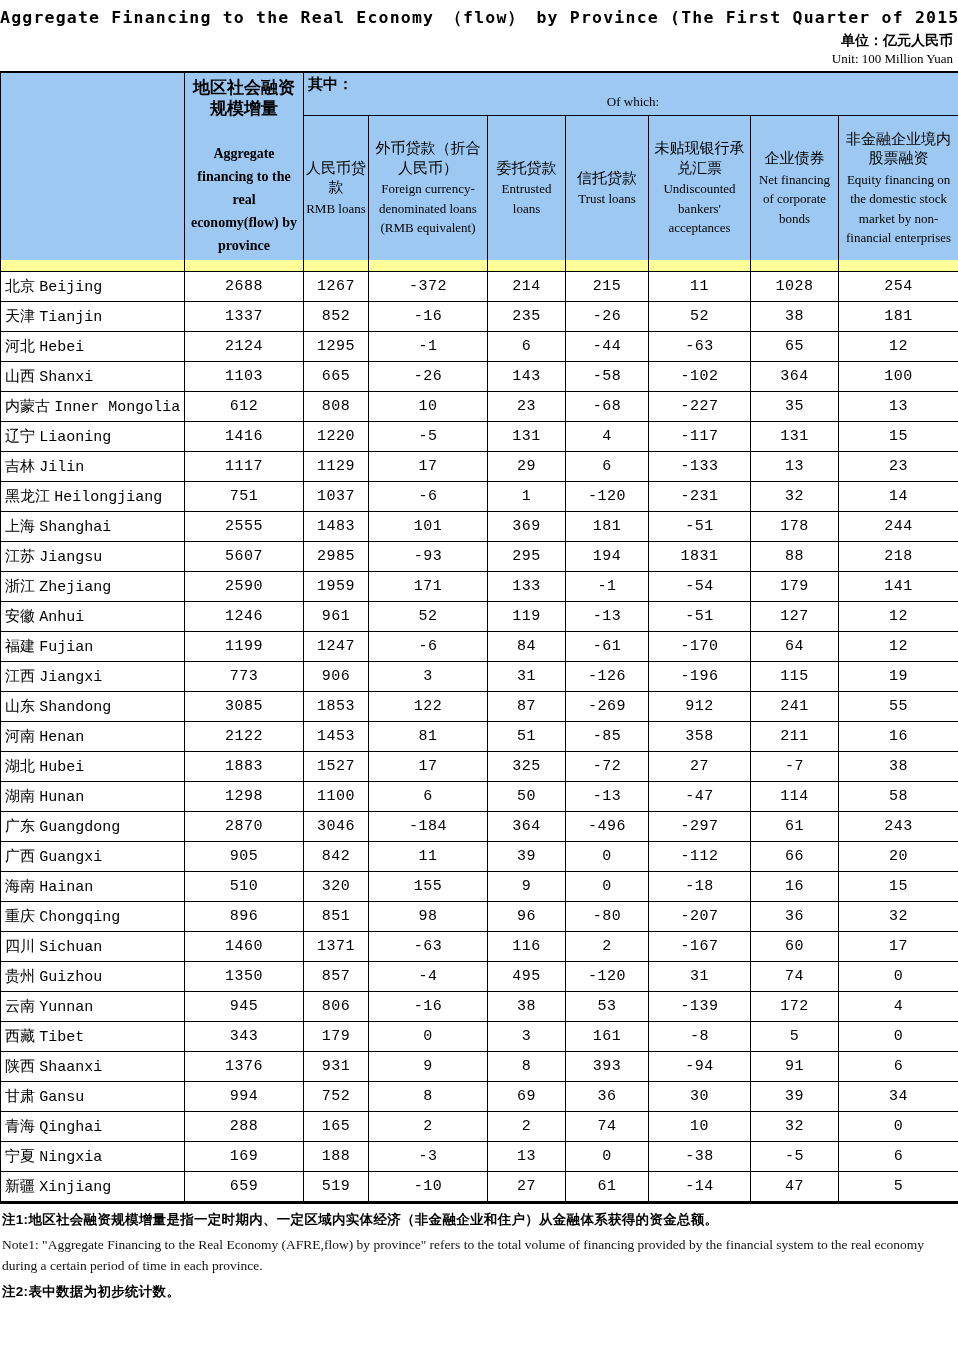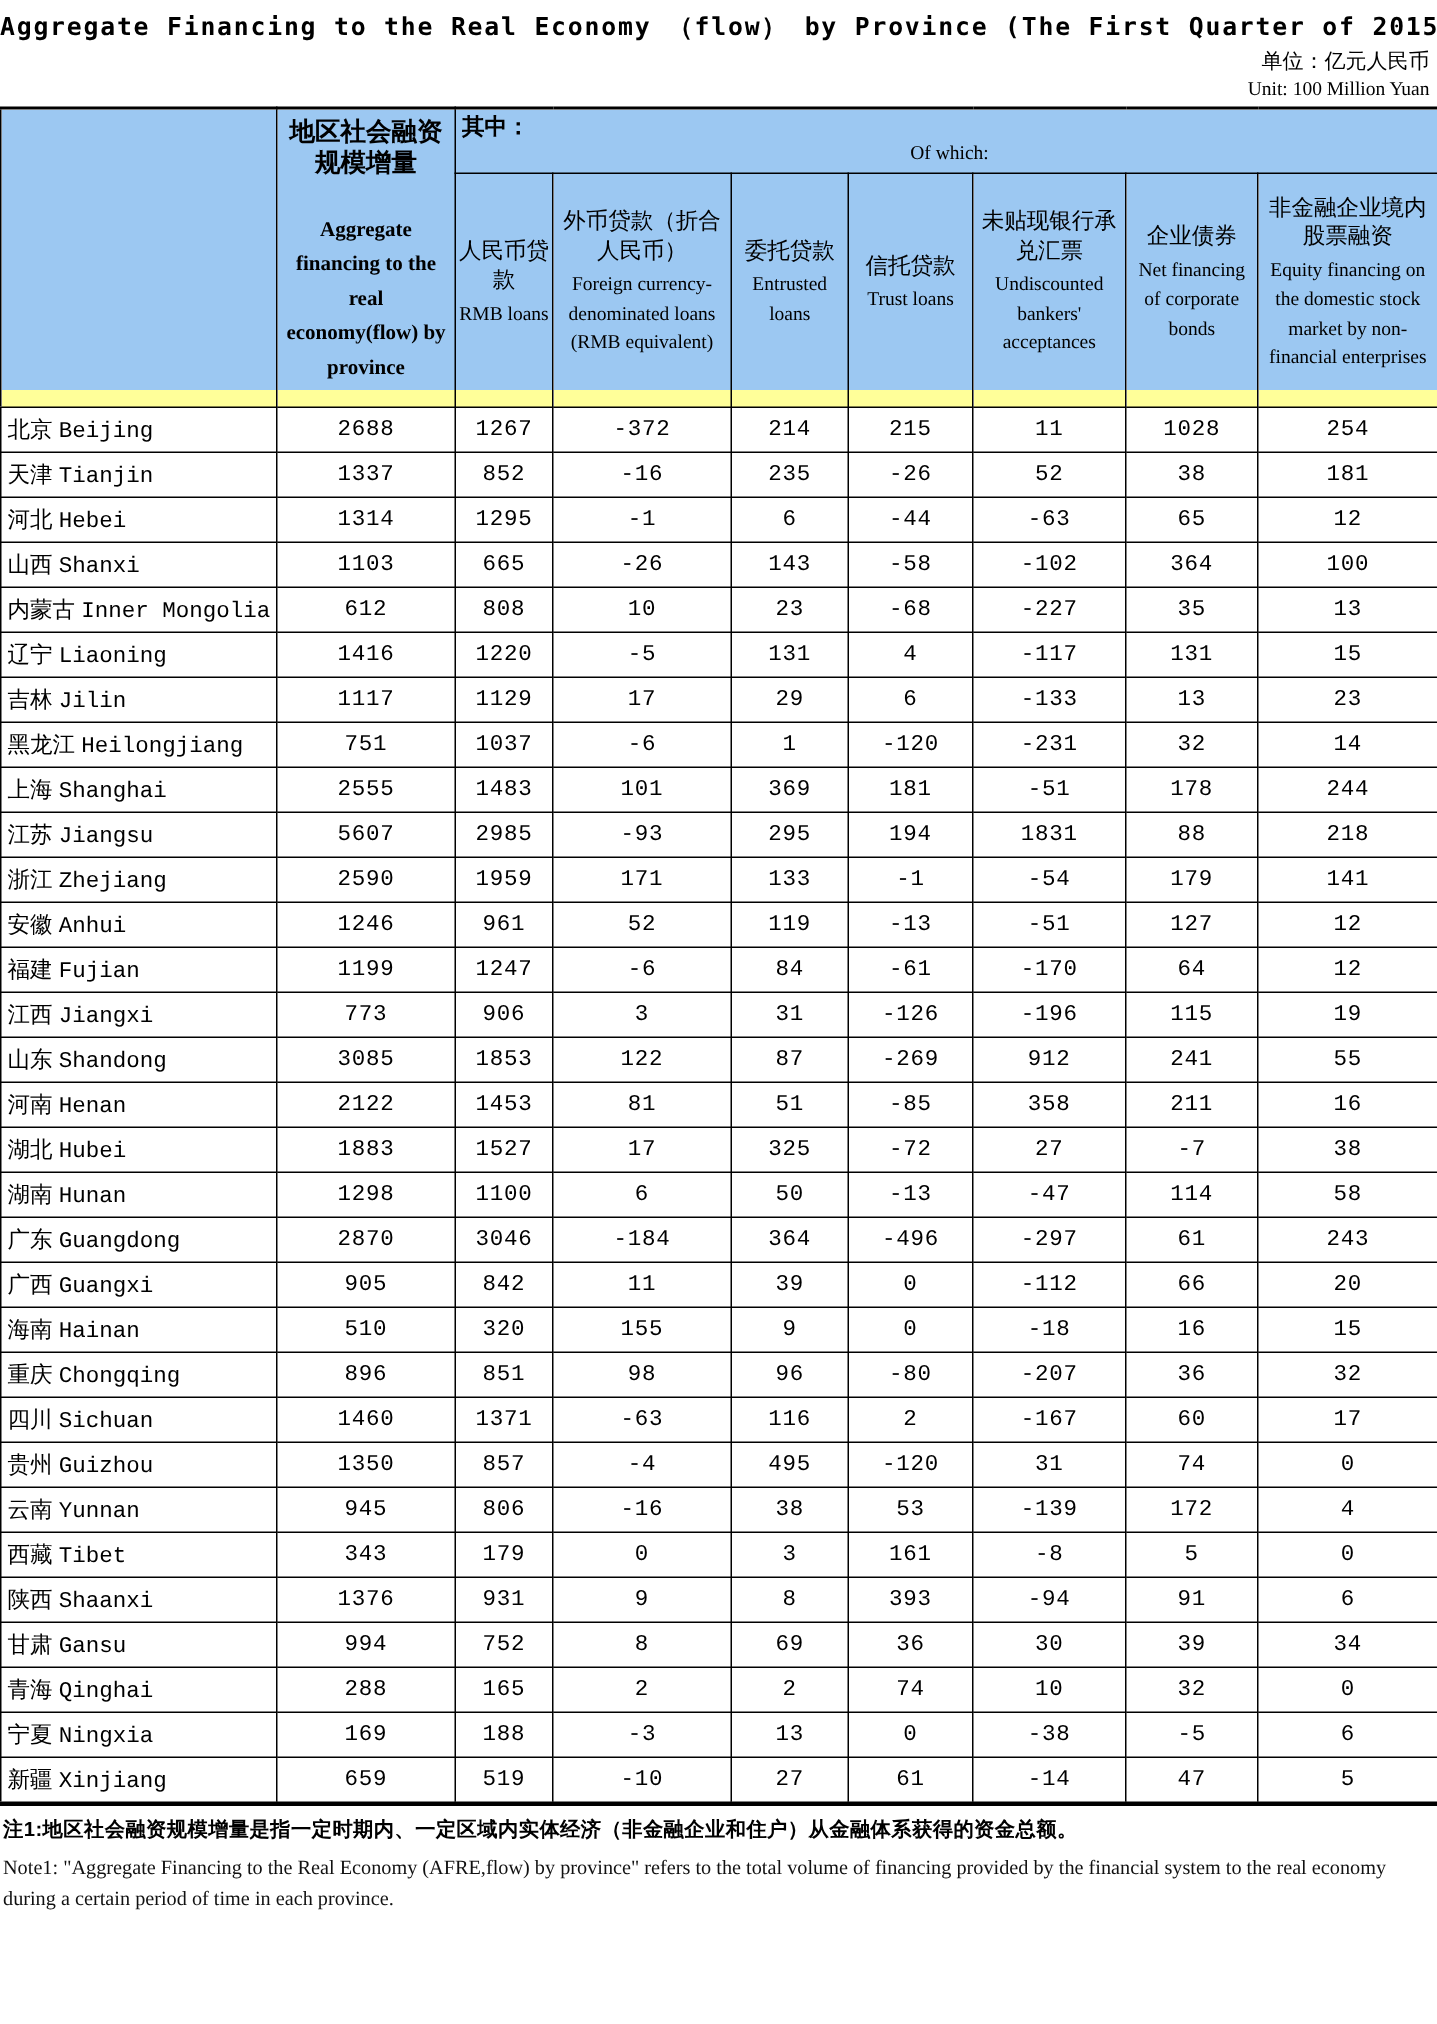--- a/index.html
+++ b/index.html
@@ -12,21 +12,21 @@
   .page{width:958px;position:relative;}
 
   .title{
     text-align:center;font-size:28px;font-weight:bold;padding-top:9px;
     font-family:"DejaVu Sans", sans-serif;letter-spacing:1px;
   }
   .subtitle{
     text-align:center;font-size:16.5px;font-weight:bold;margin-top:7px;
     font-family:"DejaVu Sans Mono", monospace;letter-spacing:1.2px;white-space:nowrap;
   }
-  .unit-cn{text-align:right;font-size:14px;font-weight:normal;padding-right:5px;margin-top:3px;}
+  .unit-cn{text-align:right;font-size:14px;font-weight:bold;padding-right:5px;margin-top:3px;}
   .unit-en{text-align:right;font-size:13px;font-family:"Liberation Serif", serif;padding-right:5px;margin-top:1px;}
 
   table{
     border-collapse:collapse;table-layout:fixed;width:958px;margin-top:4px;
     border-top:2px solid var(--border);
     border-bottom:3px solid var(--border);
     border-left:1px solid var(--border);
     border-right:1px solid var(--border);
   }
   thead td{background:var(--header-bg);vertical-align:middle;}
@@ -160,21 +160,21 @@
           <td class="num">852</td>
           <td class="num">-16</td>
           <td class="num">235</td>
           <td class="num">-26</td>
           <td class="num">52</td>
           <td class="num">38</td>
           <td class="num">181</td>
         </tr>
         <tr>
           <td class="prov"><span class="p-cn">河北 </span><span class="p-en">Hebei</span></td>
-          <td class="num">1314</td>
+          <td class="num">2124</td>
           <td class="num">1295</td>
           <td class="num">-1</td>
           <td class="num">6</td>
           <td class="num">-44</td>
           <td class="num">-63</td>
           <td class="num">65</td>
           <td class="num">12</td>
         </tr>
         <tr>
           <td class="prov"><span class="p-cn">山西 </span><span class="p-en">Shanxi</span></td>
@@ -483,15 +483,16 @@
           <td class="num">-14</td>
           <td class="num">47</td>
           <td class="num">5</td>
         </tr>
       </tbody>
   </table>
 
   <div class="notes" id="notes">
       <div class="note-cn">注1:地区社会融资规模增量是指一定时期内、一定区域内实体经济（非金融企业和住户）从金融体系获得的资金总额。</div>
       <div class="note-en">Note1: "Aggregate Financing to the Real Economy (AFRE,flow) by province" refers to the total volume of financing provided by the financial system to the real economy during a certain period of time in each province.</div>
+      <div class="note-cn">注2:表中数据为初步统计数。</div>
     </div>
 
 </div>
 
 </body></html>

